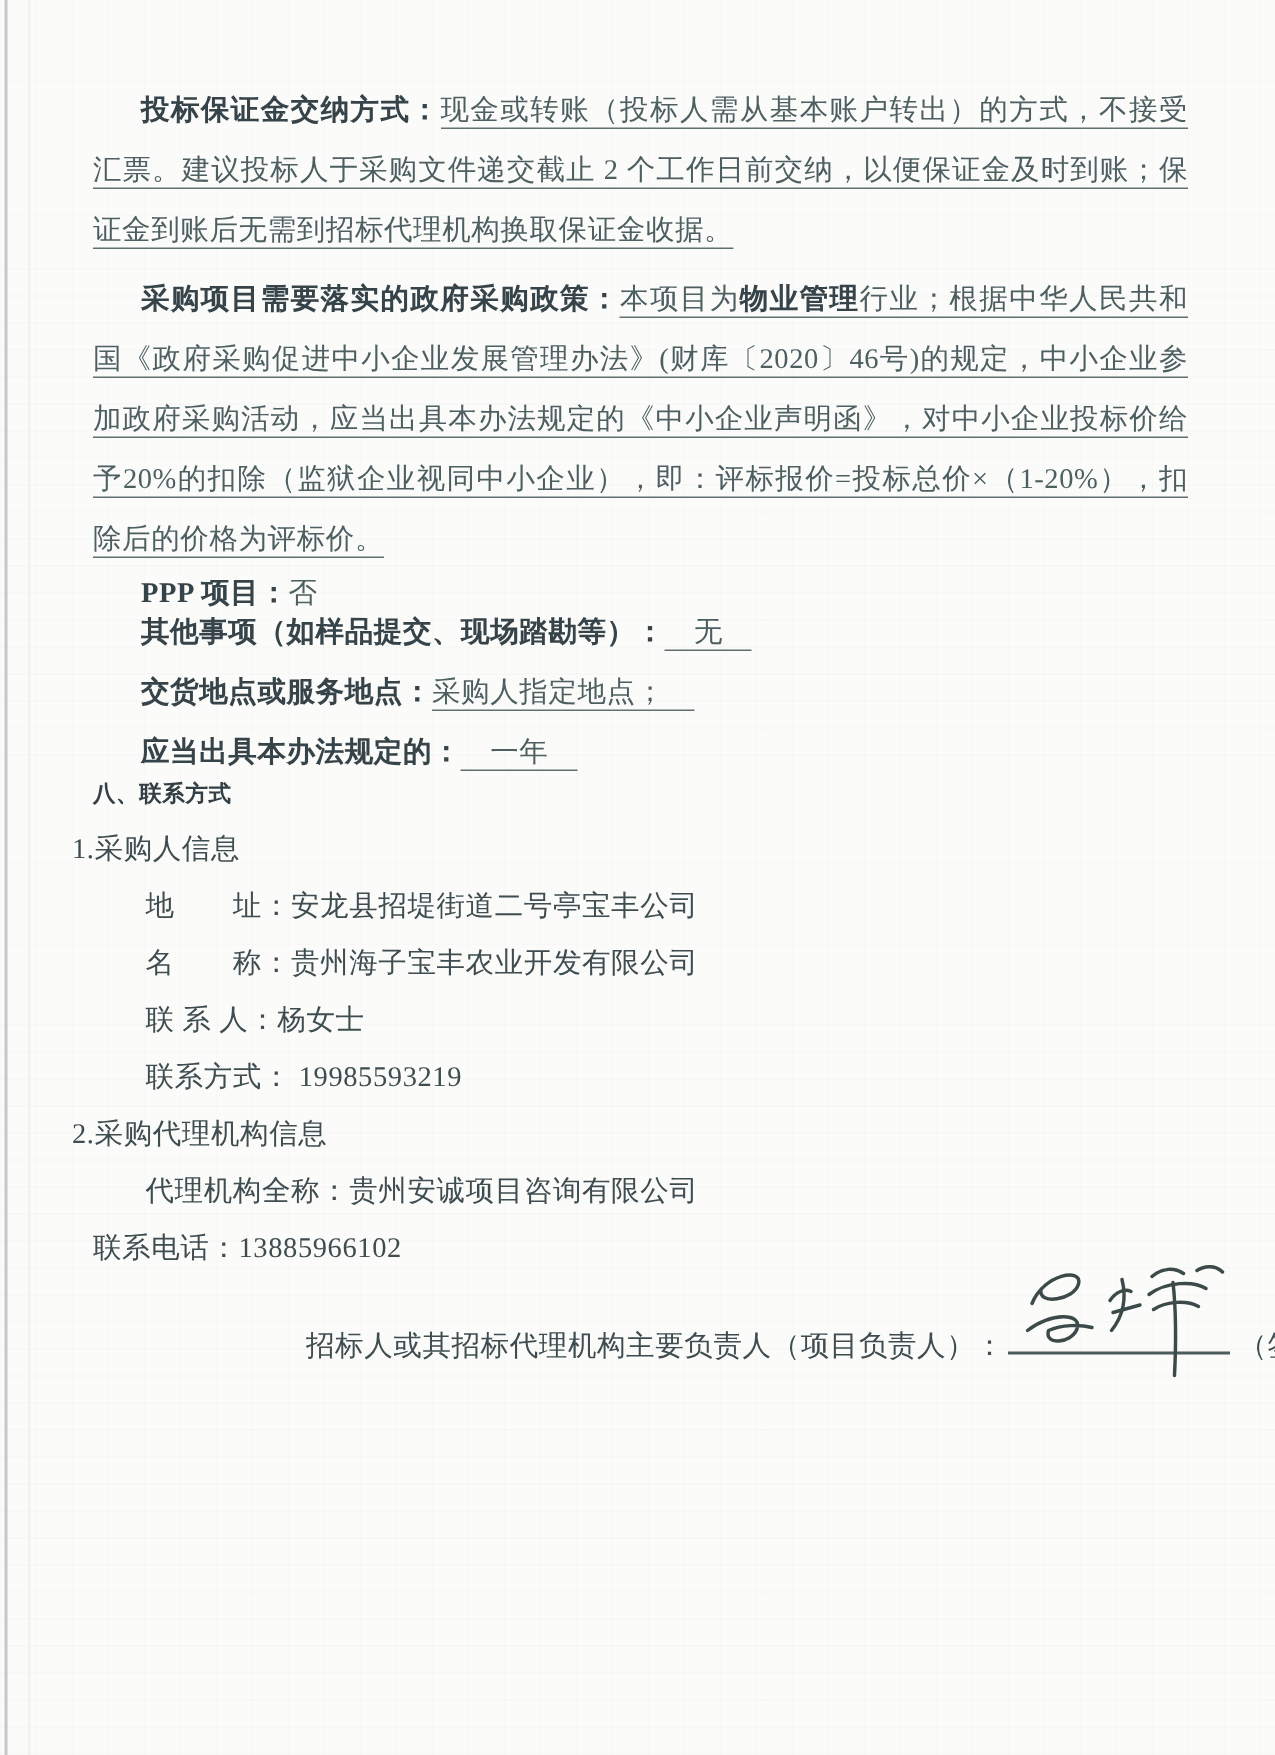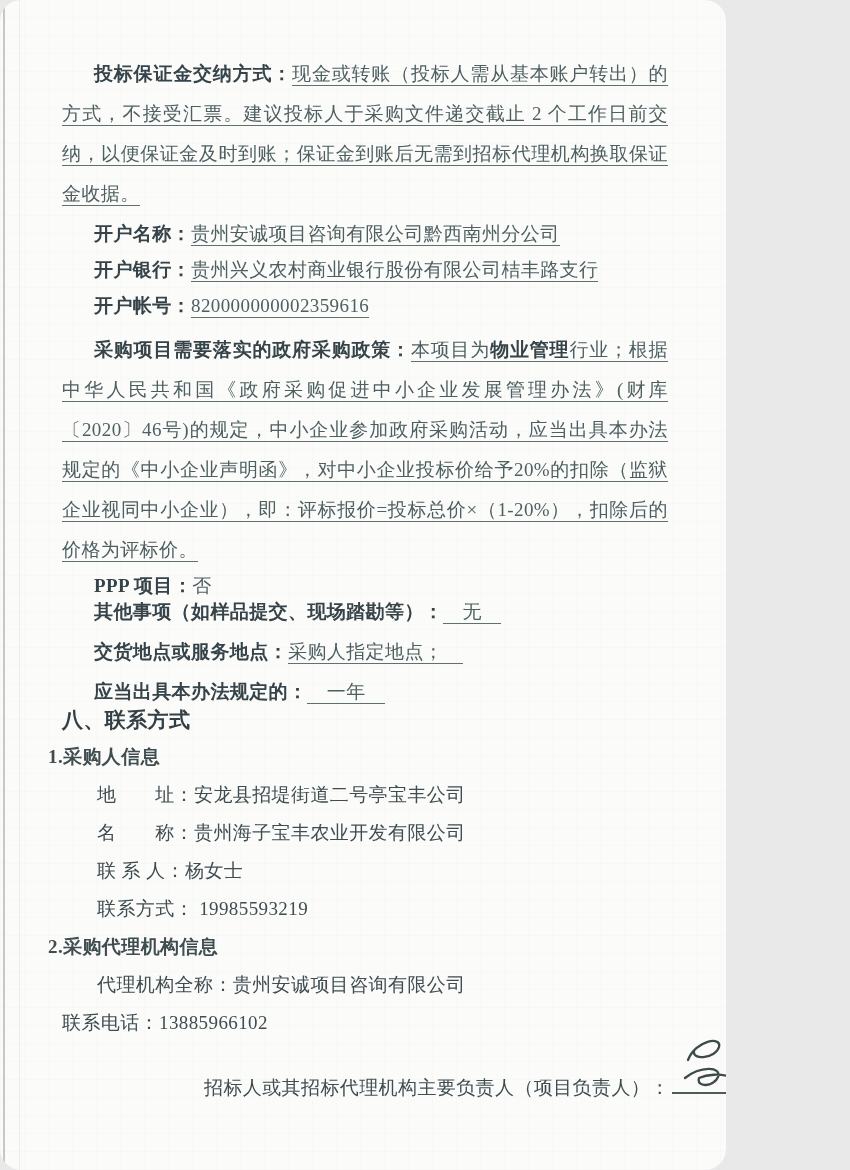--- a/index.html
+++ b/index.html
@@ -3,28 +3,27 @@
 <meta charset="utf-8">
 <style>
   html,body{margin:0;padding:0;}
   body{
     width:850px;height:1170px;
     background:#e9e9e9;
     font-family:"Liberation Serif","DejaVu Serif",serif;
   }
   .page{
     position:relative;
-    width:726px;height:1170px;
+    width:850px;height:1170px;
     background:#fbfbfa;
     background-image:
       repeating-linear-gradient(0deg, rgba(0,0,0,0.012) 0 1px, transparent 1px 18px),
       repeating-linear-gradient(90deg, rgba(0,0,0,0.010) 0 1px, transparent 1px 24px);
     overflow:hidden;
     color:#3c4a4e;
-    border-radius:21px;
   }
   .scan-edge{
     position:absolute;left:3px;top:0;bottom:0;width:2px;
     background:#b7bbbb;opacity:.8;
   }
   .scan-edge2{
     position:absolute;left:19px;top:0;bottom:0;width:1px;
     background:#e3e6e6;opacity:.6;
   }
   .content{
@@ -41,25 +40,25 @@
     border-bottom:1px solid #60706f;
     padding-bottom:1px;
   }
   .plainval{color:#4e5f61;}
   .fieldblock{margin:2px 0 0 32px;}
   .fieldblock .line{line-height:36px;}
   .row{line-height:40px;margin-left:32px;}
   .row-ppp{margin-top:-4px;}
   .row-other{margin-top:-14px;}
   .section-head{
-    font-weight:bold;font-size:21px;color:#333f44;
+    font-weight:bold;font-size:15px;color:#333f44;
     line-height:36px;margin:-14px 0 0 0;
   }
   .contacts .cline{line-height:38px;}
-  .contacts .num{margin-left:-14px;color:#3f4d50;font-weight:bold;}
+  .contacts .num{margin-left:-14px;color:#3f4d50;}
   .contacts .fld{margin-left:35px;color:#3f4d50;}
   .contacts .phone{margin-left:0;color:#3f4d50;}
   .contacts{margin-top:4px;}
   .sig-row{
     margin-top:26px;
     margin-left:142px;
     line-height:40px;
     white-space:nowrap;
     color:#3f4d50;
   }
@@ -81,25 +80,20 @@
 <body>
 
 <div class="page">
   <div class="scan-edge"></div>
   <div class="scan-edge2"></div>
 
   <div class="content">
 
     <p class="para indent"><b>投标保证金交纳方式：</b><span class="u">现金或转账（投标人需从基本账户转出）的方式，不接受汇票。建议投标人于采购文件递交截止 2 个工作日前交纳，以便保证金及时到账；保证金到账后无需到招标代理机构换取保证金收据。</span></p>
 
-    <div class="fieldblock">
-      <div class="line"><b>开户名称：</b><span class="u">贵州安诚项目咨询有限公司黔西南州分公司</span></div>
-      <div class="line"><b>开户银行：</b><span class="u">贵州兴义农村商业银行股份有限公司桔丰路支行</span></div>
-      <div class="line"><b>开户帐号：</b><span class="u">820000000002359616</span></div>
-    </div>
 
     <p class="para indent" style="margin-top:6px"><b>采购项目需要落实的政府采购政策：</b><span class="u"><span>本项目为</span><b>物业管理</b><span>行业；根据中华人民共和国《政府采购促进中小企业发展管理办法》(财库〔2020〕46号)的规定，中小企业参加政府采购活动，应当出具本办法规定的《中小企业声明函》，对中小企业投标价给予20%的扣除（监狱企业视同中小企业），即：评标报价=投标总价×（1-20%），扣除后的价格为评标价。</span></span></p>
 
     <div class="row row-ppp"><b>PPP 项目：</b><span class="plainval">否</span></div>
 
 
     <div class="row row-other"><b>其他事项（如样品提交、现场踏勘等）：</b><span class="u">　无　</span></div>
     <div class="row"><b>交货地点或服务地点：</b><span class="u">采购人指定地点；　</span></div>
     <div class="row"><b>应当出具本办法规定的：</b><span class="u">　一年　</span></div>
 

